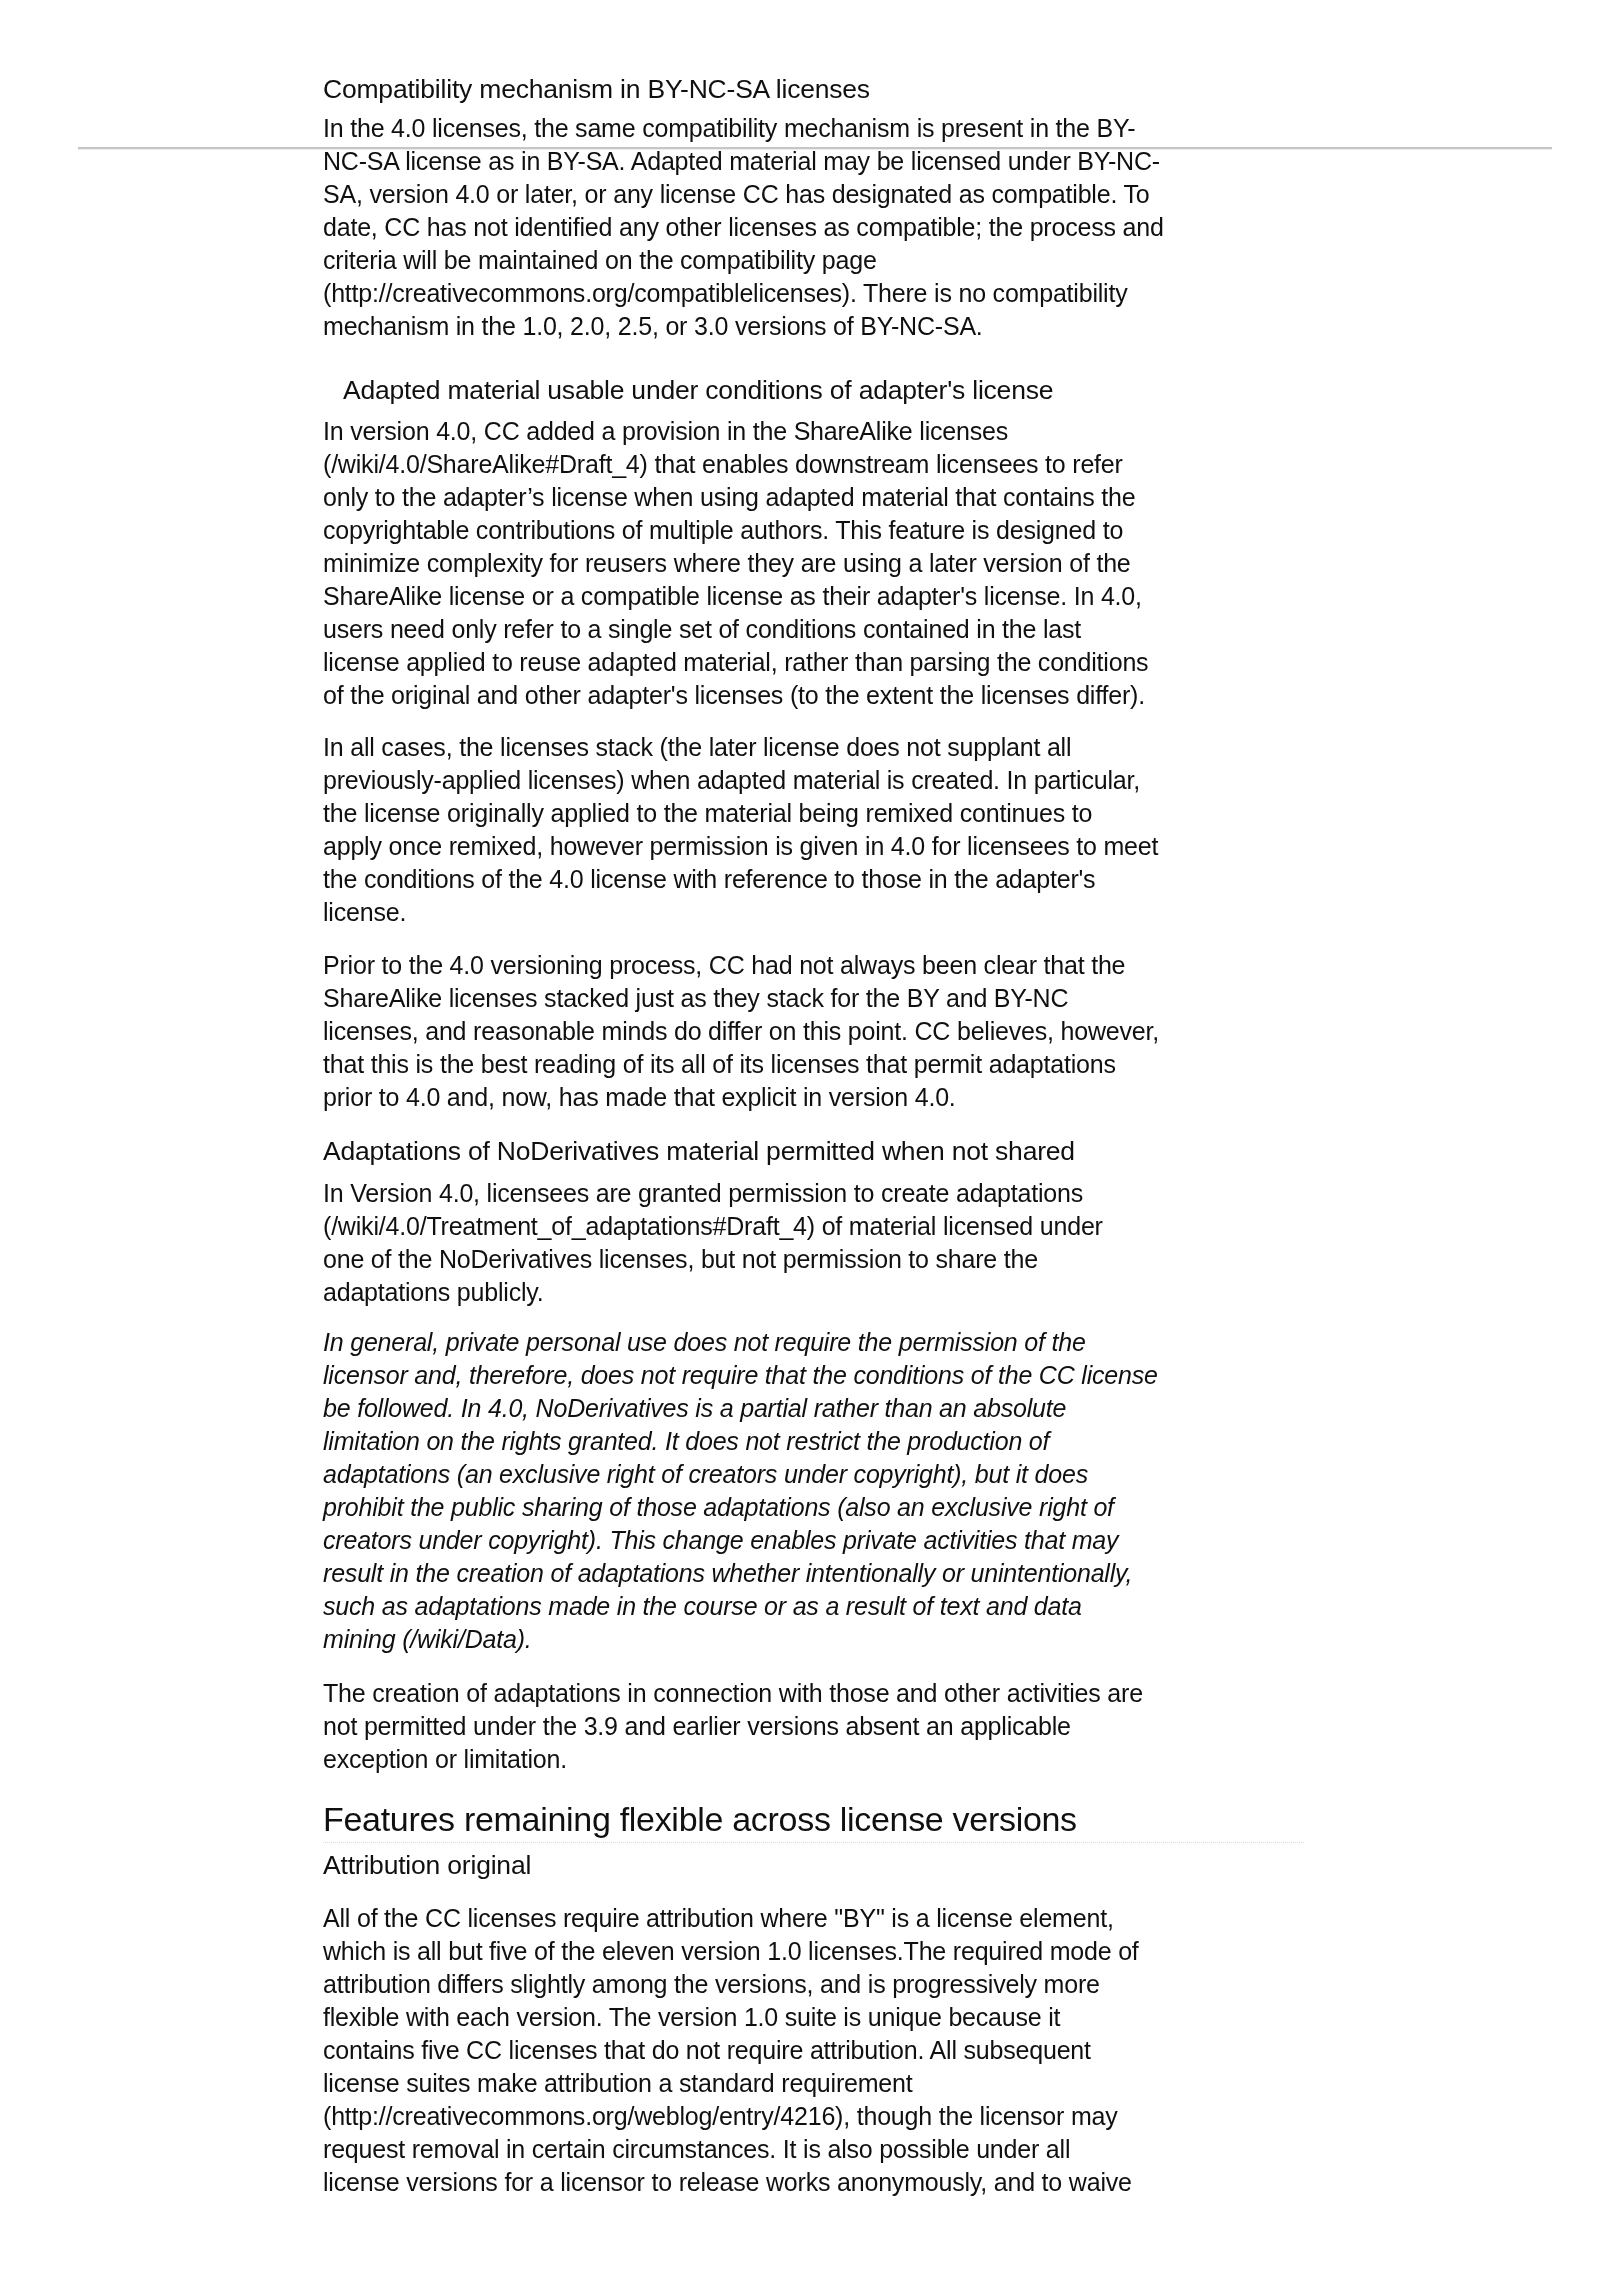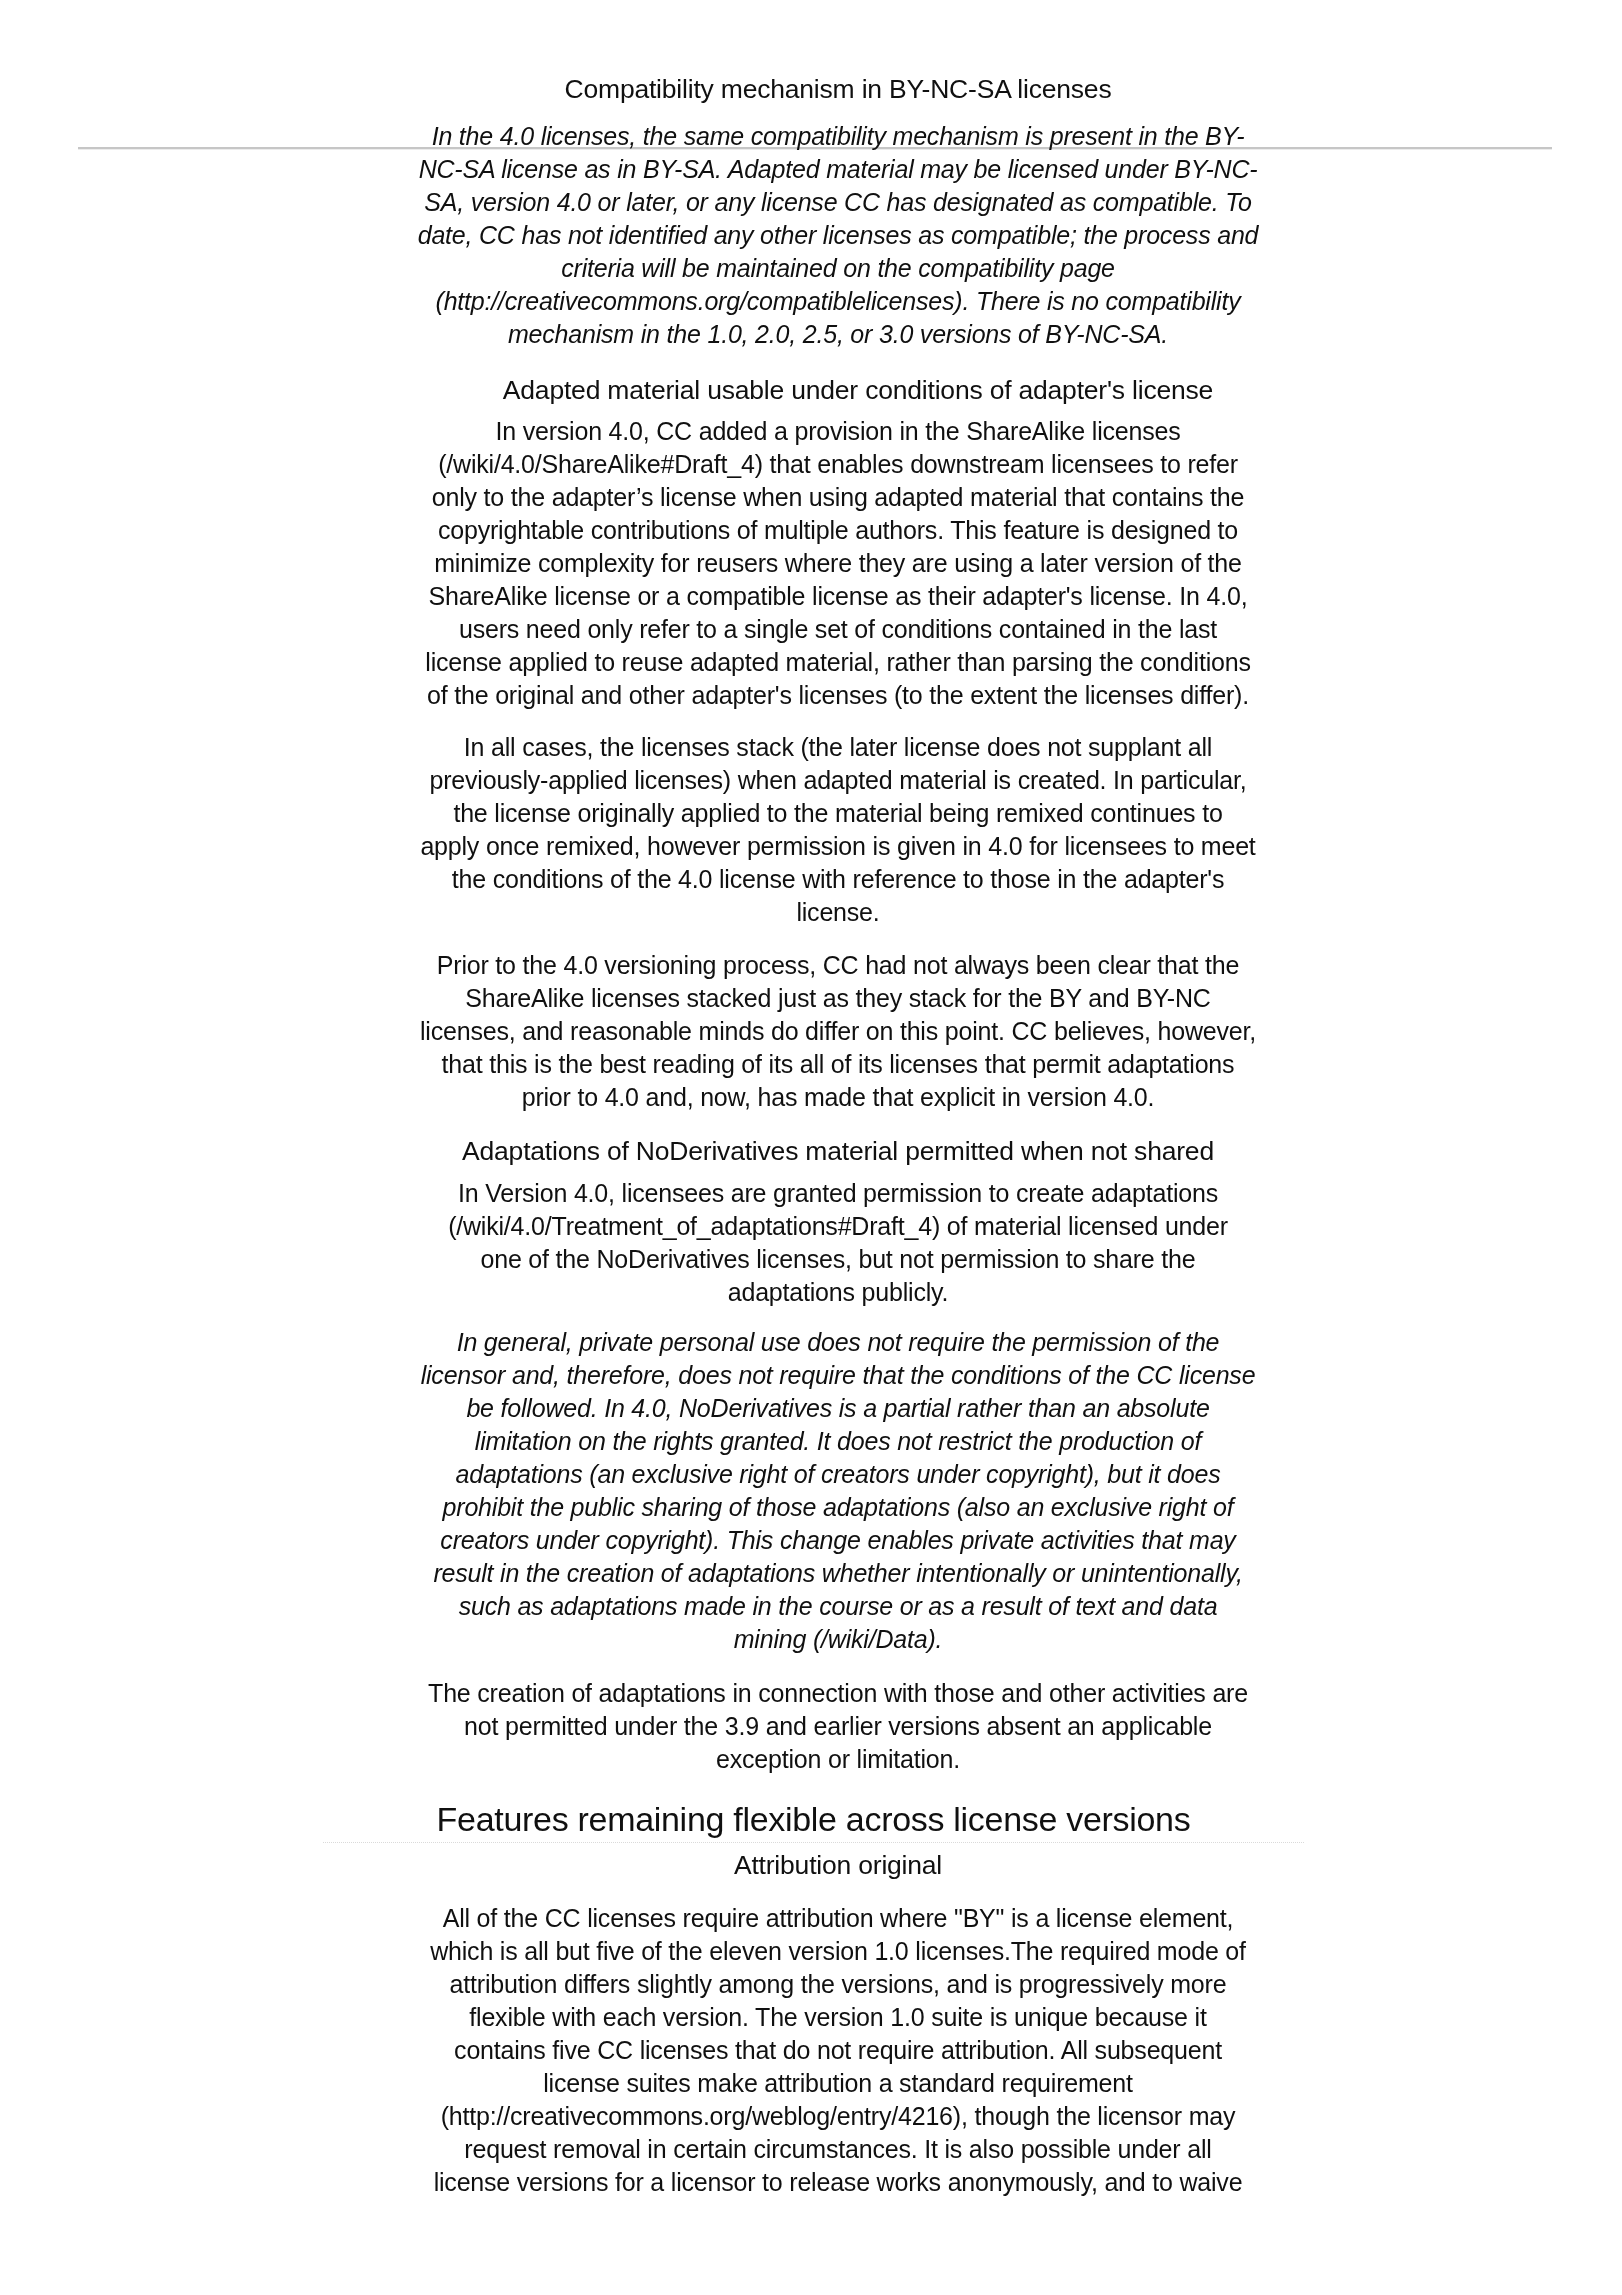--- a/index.html
+++ b/index.html
@@ -8,21 +8,20 @@
     background: #ffffff;
   }
   .page {
     position: relative;
     width: 1623px;
     height: 2295px;
     background: #ffffff;
     overflow: hidden;
     font-family: "Liberation Sans", "DejaVu Sans", sans-serif;
     color: #101010;
-    text-align: center;
   }
   .top-rule {
     position: absolute;
     left: 78px;
     top: 147px;
     width: 1474px;
     height: 1.6px;
     background: #c6c6c6;
     border-bottom: 0.8px solid #ececec;
   }
@@ -55,21 +54,21 @@
   .h-major {
     font-size: 34px;
     line-height: 41px;
     font-weight: 400;
     letter-spacing: -0.3px;
     width: 981px;
     padding-bottom: 1.6px;
     border-bottom: 1.6px dotted #dadada;
   }
   .b0  { top: 73px; }
-  .b1  { top: 120px; font-style: italic; }
+  .b1  { top: 112px; }
   .b2  { top: 374px; margin-left: 20px; }
   .b3  { top: 415px; }
   .b4  { top: 731px; }
   .b5  { top: 949px; }
   .b6  { top: 1135px; }
   .b7  { top: 1177px; }
   .b8  { top: 1326px; font-style: italic; }
   .b9  { top: 1677px; }
   .b10 { top: 1799px; }
   .b11 { top: 1849px; }

